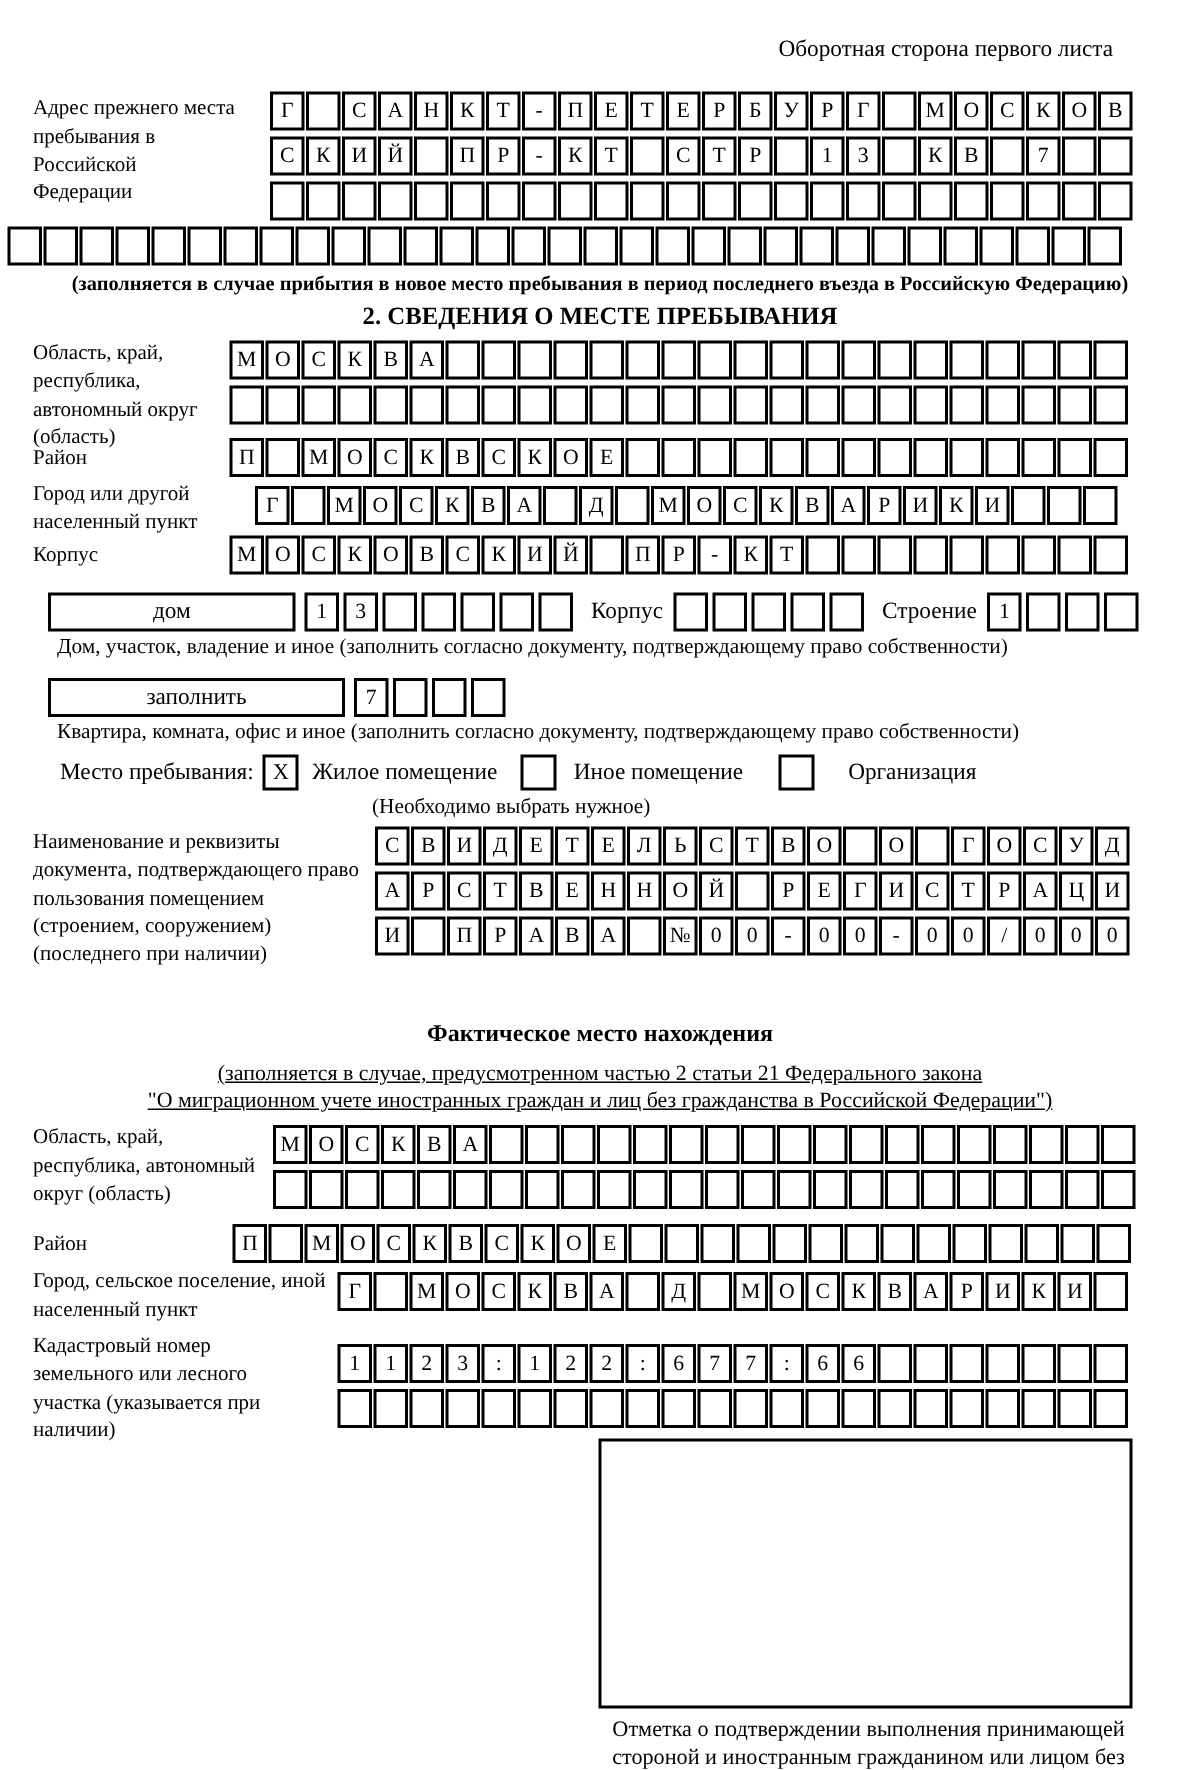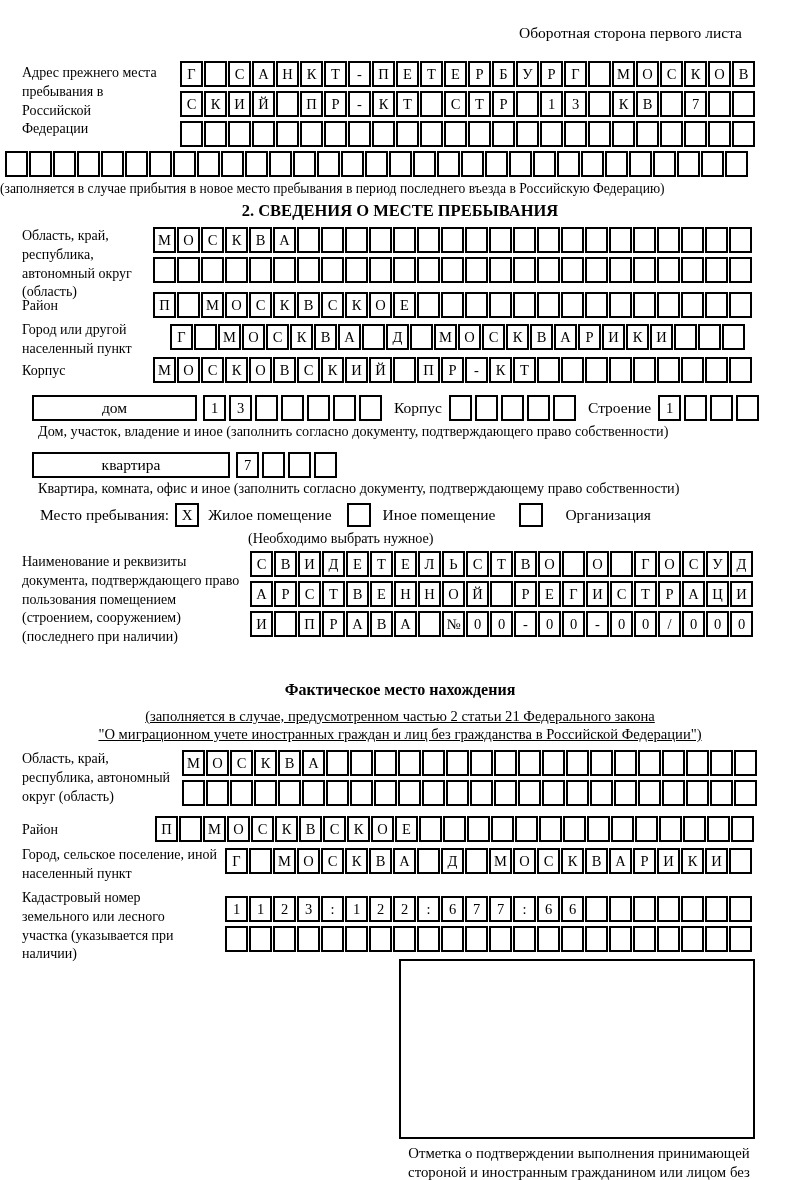--- a/index.html
+++ b/index.html
@@ -19,21 +19,21 @@
     font-size:14.5px;line-height:1;
   }
   .gap3 .cell{margin-right:3px;}
   .wbox{
     flex:none;height:22px;border:2px solid #000;
     display:flex;align-items:center;justify-content:center;font-size:15.5px;
   }
   .ml5{margin-left:5px;}  .ml153{margin-left:153px;} .ml155{margin-left:155px;}
   .ml170{margin-left:170px;} .ml180{margin-left:180px;} .ml182{margin-left:182px;}
   .ml225{margin-left:225px;} .ml250{margin-left:250px;}
-  .caption-center{font-size:13.6px;margin:1px 0 0 0;}
+  .caption-center{text-align:center;font-size:13.6px;margin:1px 0 0 0;font-weight:bold;}
   .sec-title{text-align:center;font-weight:bold;font-size:16.5px;margin:4px 0 6px 0;}
   .sub-caption{margin-left:38px;font-size:14.2px;margin-top:2px;margin-bottom:3px;}
   .domline{display:flex;align-items:center;margin-left:32px;margin-top:12px;}
   .inl{margin:0 7px 0 9px;font-size:15.5px;white-space:nowrap;}
   .mestorow{display:flex;align-items:center;margin-left:40px;margin-top:6px;}
   .cbx{flex:none;width:20px;height:20px;border:2px solid #000;display:flex;
        align-items:center;justify-content:center;font-size:15px;}
   .mnote{margin-left:248px;font-size:14.2px;margin-top:3px;margin-bottom:4px;}
   .fact-note{text-align:center;font-size:14.6px;line-height:18px;text-decoration:underline;}
   .stamp-box{margin-left:399px;margin-top:7px;width:352px;height:176px;border:2px solid #000;}
@@ -337,24 +337,24 @@
       <div class="cell"></div>
     </div>
   <span class="inl">Строение</span>
   <div class="row gap3">
       <div class="cell">1</div>
       <div class="cell"></div>
       <div class="cell"></div>
       <div class="cell"></div>
     </div>
 </div>
-<div class="sub-caption">Дом, участок, владение и иное (заполнить согласно документу, подтверждающего право собственности)</div>
+<div class="sub-caption">Дом, участок, владение и иное (заполнить согласно документу, подтверждающему право собственности)</div>
 
 <div class="domline">
-  <div class="wbox" style="width:194px;">квартира</div>
+  <div class="wbox" style="width:194px;">заполнить</div>
   <div class="row gap3" style="margin-left:6px;">
       <div class="cell">7</div>
       <div class="cell"></div>
       <div class="cell"></div>
       <div class="cell"></div>
     </div>
 </div>
 <div class="sub-caption">Квартира, комната, офис и иное (заполнить согласно документу, подтверждающему право собственности)</div>
 
 <div class="mestorow">

